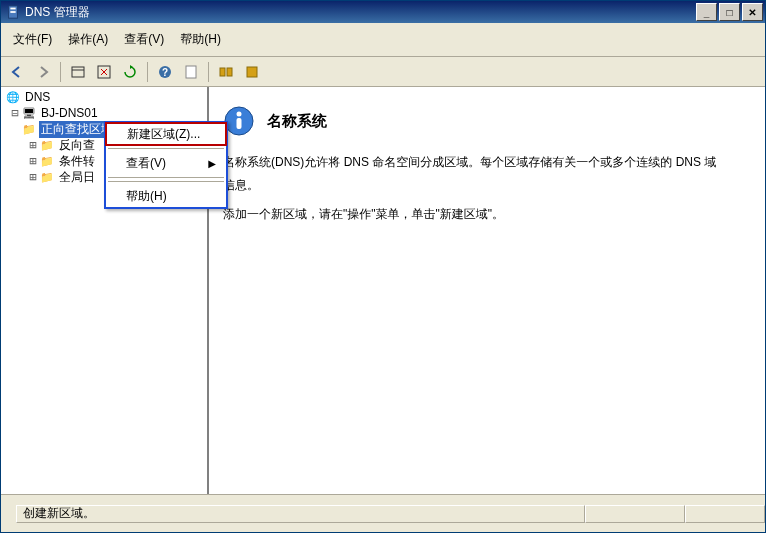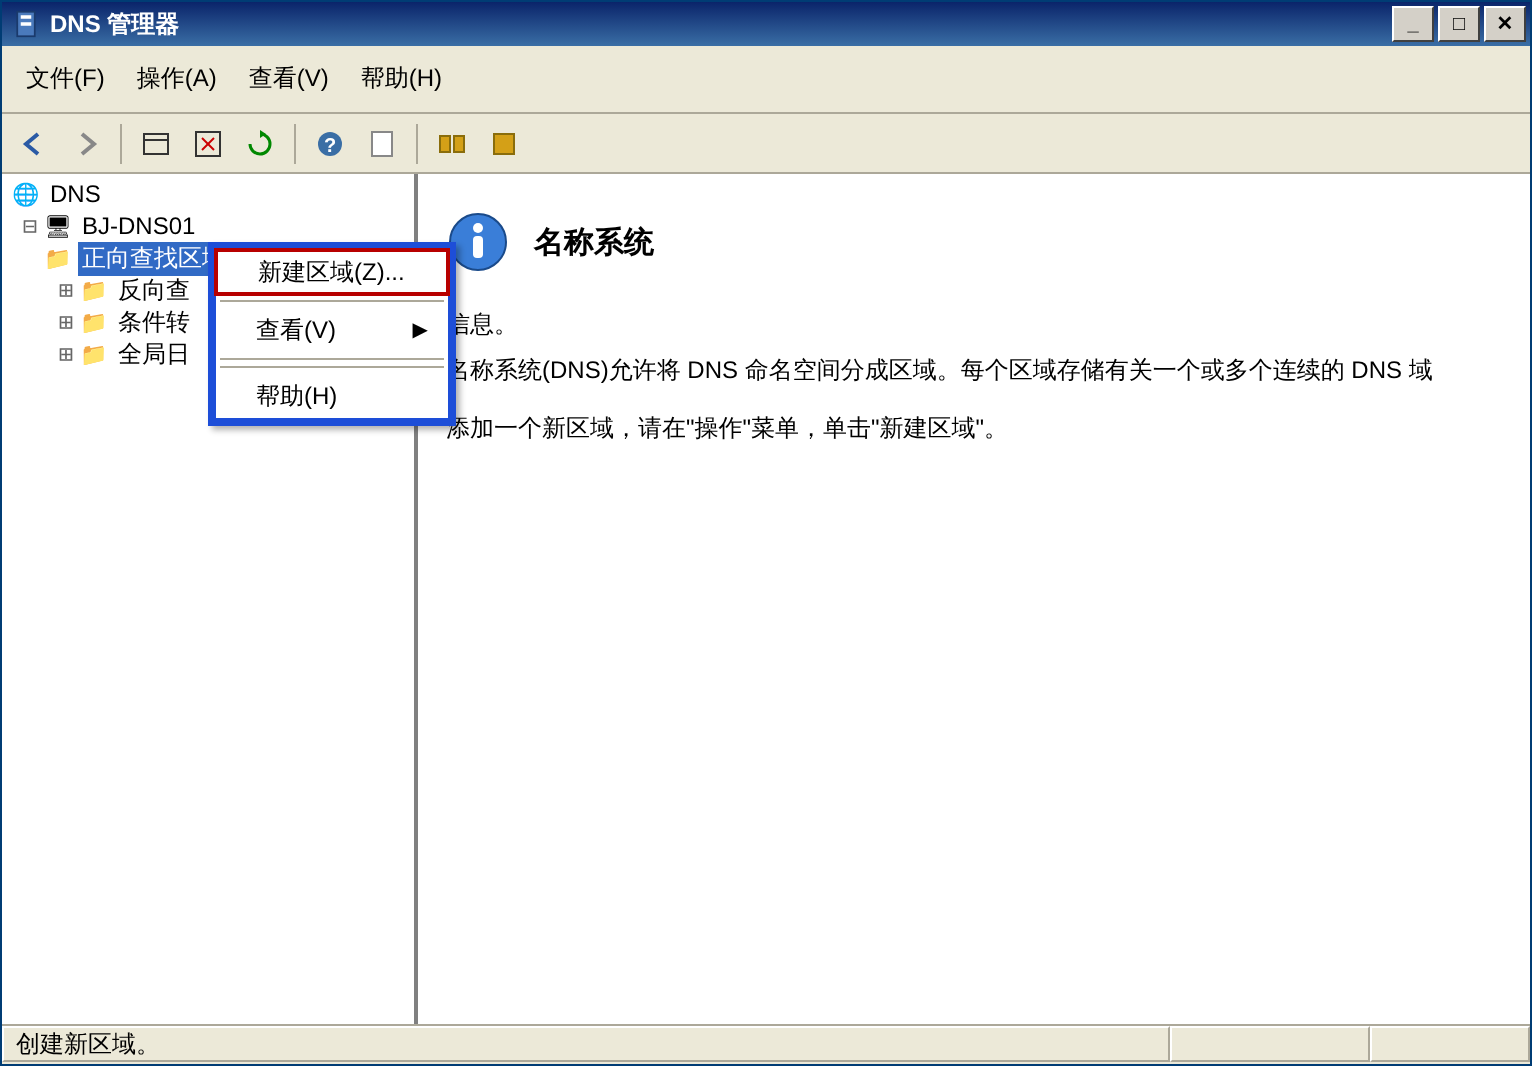--- a/index.html
+++ b/index.html
@@ -1,20 +1,20 @@
 <!DOCTYPE html>
 <html><head>
 <meta charset="utf-8">
 <style>
   * { box-sizing: border-box; margin: 0; padding: 0; }
   body { font-family: "Microsoft YaHei", Tahoma, sans-serif; font-size: 12px; background: #7f7f7f; width: 766px; height: 533px; overflow: hidden; }
   .window { background: #ece9d8; width: 766px; height: 533px; display: flex; flex-direction: column; border: 1px solid #003c74; }
   .titlebar { background: linear-gradient(to bottom, #0a246a 0%, #3a6ea5 100%); color: #fff; height: 22px; display: flex; align-items: center; padding: 0 2px 0 4px; }
   .titlebar .app-icon { width: 16px; height: 16px; margin-right: 4px; display:flex;align-items:center;justify-content:center;}
-  .titlebar .title-text { flex: 1; font-weight: bold; font-size: 12px; }
+  .titlebar .title-text { flex: 1; font-weight: normal; font-size: 12px; }
   .win-buttons { display: flex; gap: 2px; }
   .win-btn { width: 21px; height: 18px; background: #d4d0c8; border: 1px solid #fff; border-right-color:#404040;border-bottom-color:#404040; display: flex; align-items: center; justify-content: center; font-family: Arial; font-size: 10px; font-weight:bold; color:#000;}
   .menubar { background: #ece9d8; height: 34px; display: flex; align-items: center; padding: 0 4px; border-bottom: 1px solid #aca899;}
   .menu-item { padding: 2px 8px; cursor: default; }
   .toolbar { background: #ece9d8; height: 30px; display: flex; align-items: center; padding: 2px 4px; gap: 2px; border-bottom: 1px solid #aca899;}
   .tb-btn { width: 24px; height: 24px; border: 1px solid transparent; display: flex; align-items: center; justify-content: center; cursor:default;}
   .tb-sep { width: 1px; height: 20px; background: #aca899; margin: 0 3px; }
   .main { flex: 1; display: flex; background: #fff; }
   .tree-panel { width: 208px; background: #fff; border-right: 2px solid #808080; padding: 2px 0 0 0; overflow: hidden; position: relative;}
   .tree-row { display: flex; align-items: center; height: 16px; padding-left:4px;}
@@ -23,26 +23,26 @@
   .row-label { padding: 0 2px; }
   .row-sel { background: #316ac5; color: #fff; }
   .folder-icon::before{content:"📁"; font-size:11px;}
   .globe-icon::before{content:"🌐"; font-size:11px;}
   .server-icon::before{content:"🖥"; font-size:11px;}
   .content { flex: 1; padding: 18px 12px 12px 14px; position: relative;}
   .heading-row { display: flex; align-items: center; margin-bottom: 14px;}
   .big-info-icon { width: 32px; height: 32px; margin-right: 12px;}
   .heading { font-size: 15px; font-weight: bold; }
   .desc { line-height: 1.9; }
-  .ctx-menu { position: absolute; top: 121px; left: 104px; width: 124px; background: #fff; border: 4px solid #1d4ed8; box-shadow: 2px 2px 3px rgba(0,0,0,0.3); z-index: 10;}
+  .ctx-menu { position: absolute; top: 121px; left: 104px; width: 124px; background: #fff; border: 2px solid #1d4ed8; box-shadow: 2px 2px 3px rgba(0,0,0,0.3); z-index: 10;}
   .ctx-item { height: 22px; display: flex; align-items: center; padding: 0 10px 0 20px; cursor: default; position: relative; justify-content: space-between;}
   .ctx-item.hl { border: 2px solid #b80000; height: 24px; margin:-1px;}
   .ctx-sep { height: 1px; background: #aca899; margin: 3px 2px; }
   .arrow { font-size: 10px; }
-  .statusbar { height: 20px; background: #ece9d8; border-top: 1px solid #aca899; display: flex; align-items: flex-start;}
+  .statusbar { height: 38px; background: #ece9d8; border-top: 1px solid #aca899; display: flex; align-items: center; padding-left: 15px;}
   .status-cell { height: 18px; border: 1px solid #aca899; border-top-color:#fff;border-left-color:#fff; padding: 0 6px; display: flex; align-items: center;}
   .status-cell.first { flex: 1; }
   .status-cell.mid { width: 100px; }
   .status-cell.last { width: 80px; }
 </style>
 </head>
 <body>
 
 <div class="window">
 
@@ -162,22 +162,22 @@
       <div class="heading-row">
         <span class="big-info-icon">
           <svg width="32" height="32" viewBox="0 0 32 32">
               <circle cx="16" cy="16" r="14" fill="#3a7ed8" stroke="#1a4a8a" stroke-width="1"></circle>
               <circle cx="16" cy="9" r="2.5" fill="#fff"></circle>
               <rect x="13.5" y="13" width="5" height="11" rx="2" fill="#fff"></rect>
             </svg>
         </span>
         <span class="heading">名称系统</span>
       </div>
+      <div class="desc">名称系统(DNS)允许将 DNS 命名空间分成区域。每个区域存储有关一个或多个连续的 DNS 域</div>
       <div class="desc">信息。</div>
-      <div class="desc">名称系统(DNS)允许将 DNS 命名空间分成区域。每个区域存储有关一个或多个连续的 DNS 域</div>
       <div class="desc" style="margin-top:6px">添加一个新区域，请在"操作"菜单，单击"新建区域"。</div>
     </div>
   </div>
 
   <div class="statusbar">
     <div class="status-cell first">创建新区域。</div>
     <div class="status-cell mid"></div>
     <div class="status-cell last"></div>
   </div>
 

